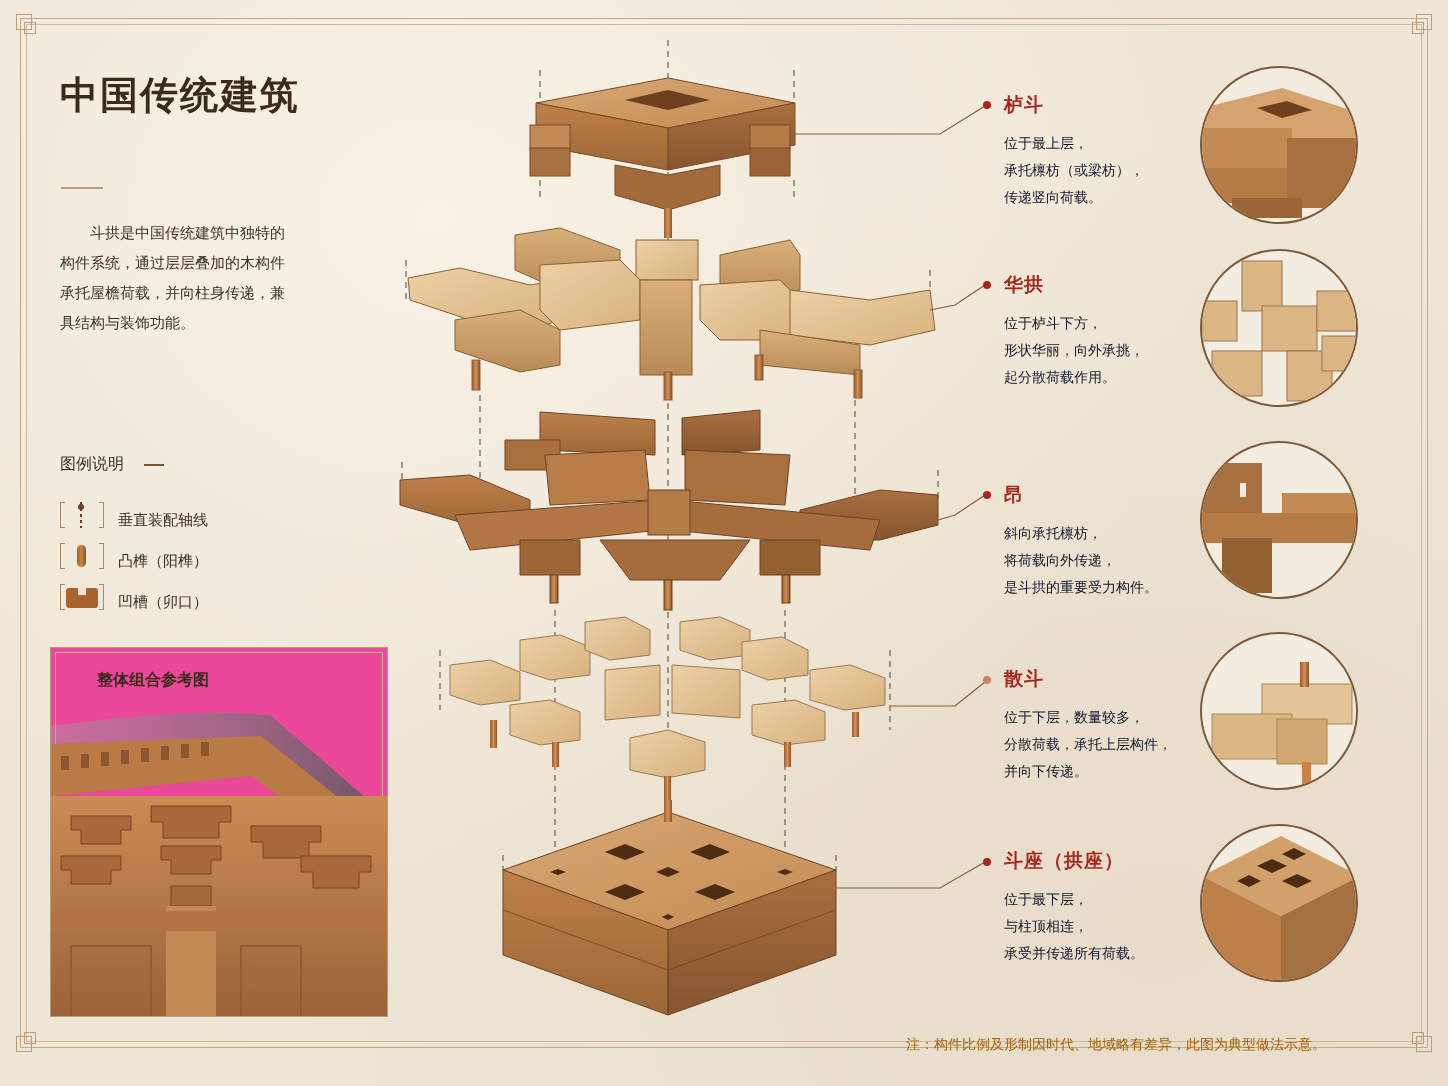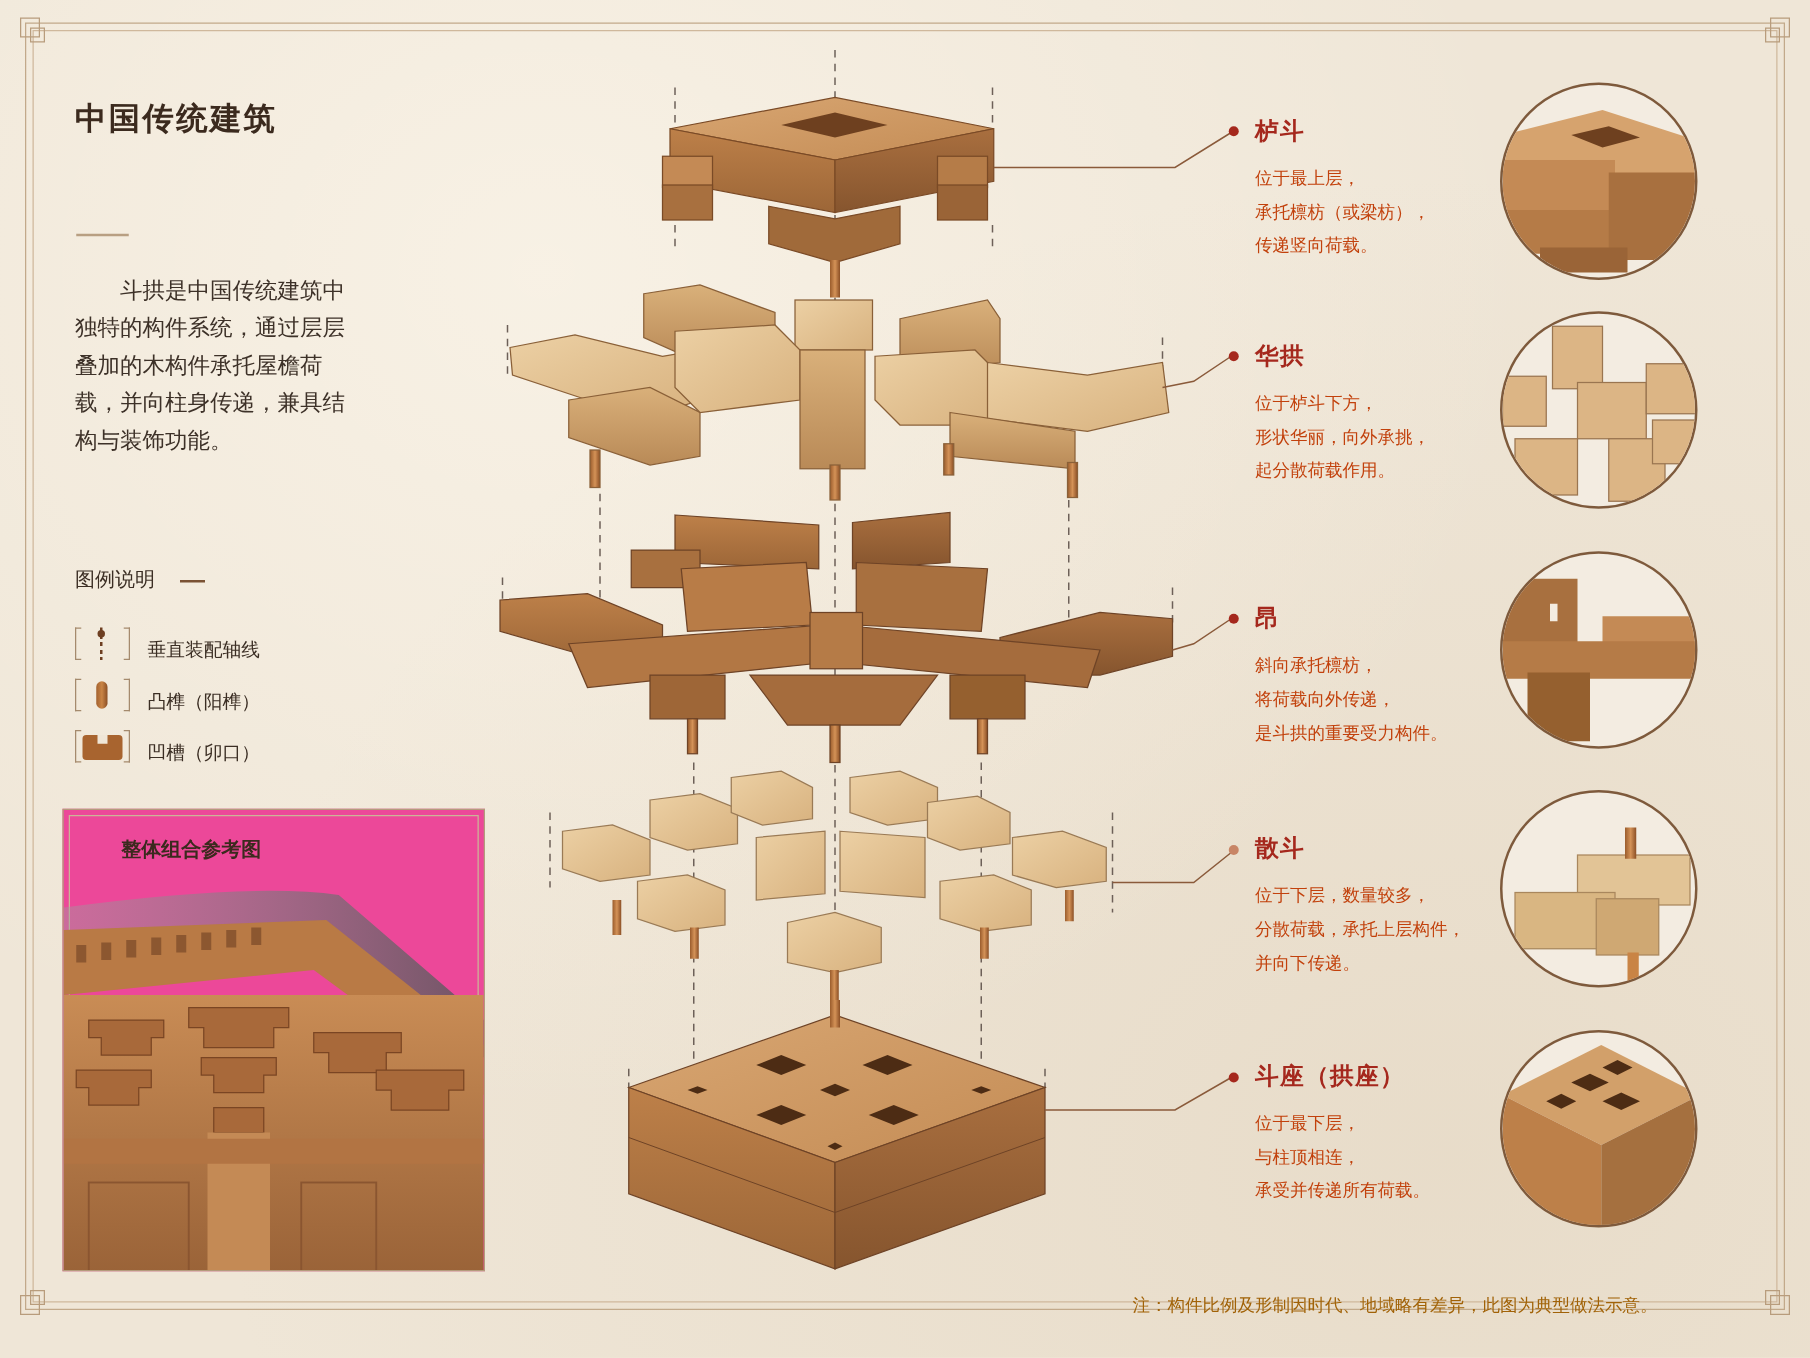--- a/index.html
+++ b/index.html
@@ -19,23 +19,23 @@
   .frame .l2{position:absolute;left:6px;top:6px;right:6px;bottom:6px;border:1px solid #cfb89c}
   .corner{position:absolute;width:26px;height:26px}
   .corner .a{position:absolute;width:16px;height:16px;border:1.5px solid #b89c7c}
   .corner .b{position:absolute;width:12px;height:12px;border:1.5px solid #b89c7c}
   .c-tl{left:-4px;top:-4px}.c-tl .a{left:0;top:0}.c-tl .b{left:8px;top:8px}
   .c-tr{right:-4px;top:-4px}.c-tr .a{right:0;top:0}.c-tr .b{right:8px;top:8px}
   .c-bl{left:-4px;bottom:-4px}.c-bl .a{left:0;bottom:0}.c-bl .b{left:8px;bottom:8px}
   .c-br{right:-4px;bottom:-4px}.c-br .a{right:0;bottom:0}.c-br .b{right:8px;bottom:8px}
 
   
-  .title{position:absolute;left:60px;top:66px;font-size:25px;font-weight:bold;line-height:58px;color:#3b2a1e;letter-spacing:2px}
+  .title{position:absolute;left:60px;top:66px;font-size:38px;font-weight:bold;line-height:58px;color:#3b2a1e;letter-spacing:2px}
   .title-rule{position:absolute;left:61px;top:187px;width:42px;height:2px;background:#b89f82}
-  .intro{position:absolute;left:60px;top:218px;width:230px;font-size:18px;line-height:30px;color:#3d3128;text-indent:2em}
+  .intro{position:absolute;left:60px;top:218px;width:230px;font-size:15px;line-height:30px;color:#3d3128;text-indent:2em}
 
   .legend{position:absolute;left:60px;top:454px}
   .legend-title{font-size:16px;color:#3b2e24;display:flex;align-items:center;gap:20px}
   .legend-title .dash{display:inline-block;width:20px;height:2px;background:#7a5234}
   .legend-item{display:flex;align-items:flex-end;height:41px;margin-top:0}
   .legend-list{margin-top:14px}
   .legend-icon{width:44px;height:30px;position:relative;margin-right:14px}
   .legend-label{font-size:15px;color:#3b2e24}
   .br-l,.br-r{position:absolute;top:2px;width:5px;height:26px;border:1.3px solid #a58a6d}
   .br-l{left:0;border-right:none}
@@ -51,21 +51,21 @@
   .ref-inner{position:absolute;left:4px;top:4px;right:4px;bottom:4px;border:1px solid #cbb597}
   .ref-title{position:absolute;left:46px;top:22px;font-size:16px;font-weight:bold;color:#3b2a1e}
   .ref-img{position:absolute;left:0;top:58px;width:336px;height:312px}
 
   
   .diagram{position:absolute;left:390px;top:40px;width:560px;height:990px}
 
   
   .callout{position:absolute;left:1004px;width:190px}
   .callout h3{font-size:19px;font-weight:bold;color:#a5281d;letter-spacing:1px;margin-bottom:12px}
-  .callout p{font-size:14px;line-height:27px;color:#c2410c}
+  .callout p{font-size:14px;line-height:27px;color:#0f172a}
   .leader{position:absolute;pointer-events:none}
 
   .thumb{position:absolute;left:1200px;width:158px;height:158px;border-radius:50%;border:2px solid #7e5a3c;overflow:hidden;background:#f3ece1}
 
   .note{position:absolute;left:906px;top:1036px;font-size:14px;color:#a16207}
 </style>
 </head>
 <body>
 
 <div class="frame">

